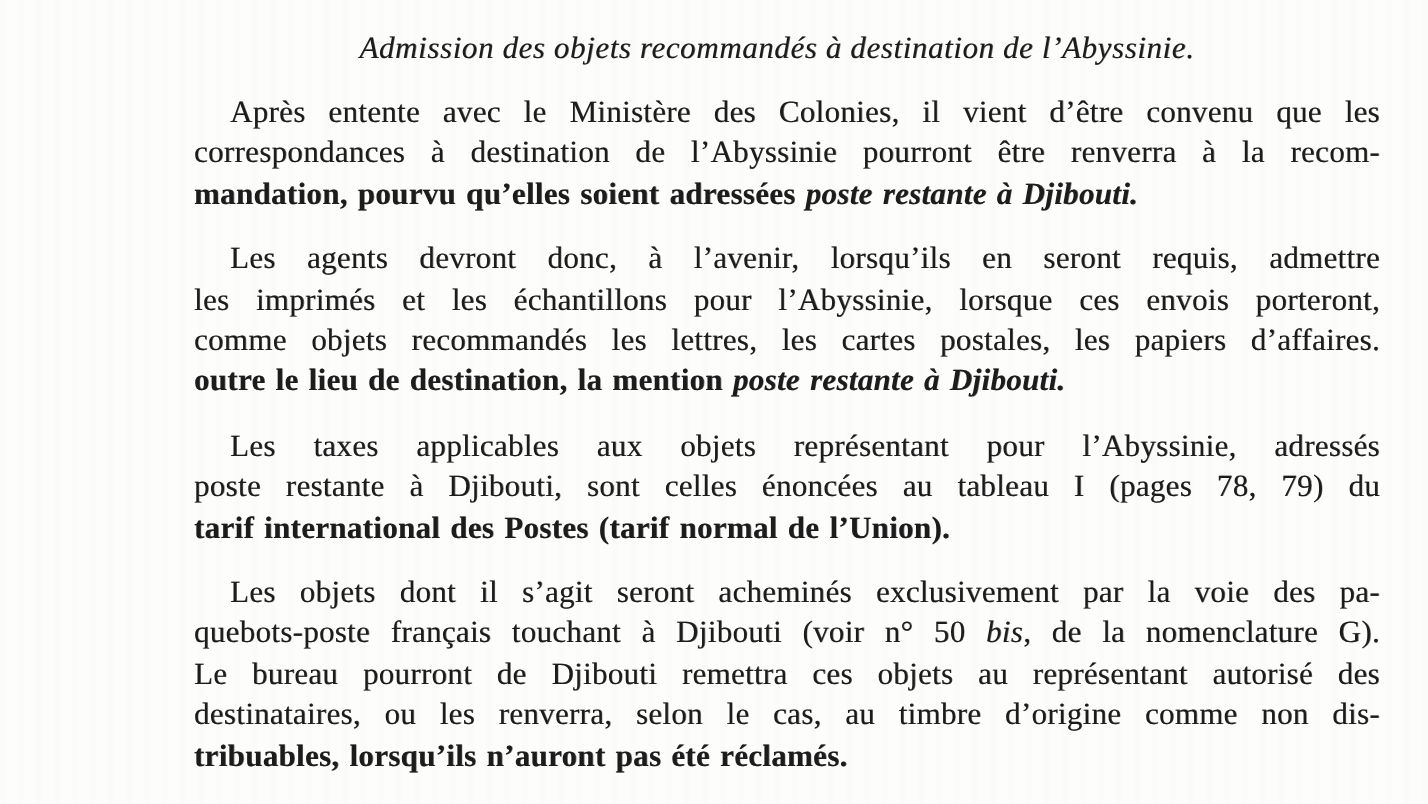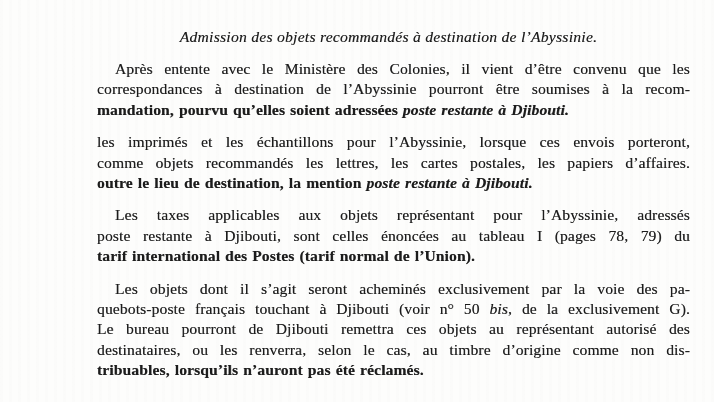--- a/index.html
+++ b/index.html
@@ -16,21 +16,21 @@
       repeating-linear-gradient(90deg,
         rgba(120,120,120,0.015) 0px, rgba(120,120,120,0.015) 3px,
         rgba(255,255,255,0) 3px, rgba(255,255,255,0) 9px),
       #fdfdfc;
     font-family: "Liberation Serif", "DejaVu Serif", serif;
     color: #1c1c1c;
   }
   .content {
     position: absolute;
     left: 85px;
-    top: 28px;
+    top: 16px;
     width: 617px;
   }
   .title {
     font-size: 15.5px;
     font-style: italic;
     font-weight: normal;
     text-align: center;
     margin: 0 10px 13px 0;
     letter-spacing: 0.3px;
     text-shadow: 0.3px 0 0 rgba(28,28,28,0.55);
@@ -61,35 +61,36 @@
 </style>
 </head>
 <body>
 
 <div class="page">
   <div class="content">
     <h1 class="title">Admission des objets recommandés à destination de l’Abyssinie.</h1>
     <div id="doc-body">
         <div class="para">
           <div class="line indent"><span>Après entente avec le Ministère des Colonies, il vient d’être convenu que les</span></div>
-          <div class="line"><span>correspondances à destination de l’Abyssinie pourront être soumises à la recom-</span></div>
+          <div class="line"><span>correspondances à destination de l’Abyssinie pourront être renverra à la recom-</span></div>
           <div class="line last"><span>mandation, pourvu qu’elles soient adressées </span><span class="italic">poste restante à Djibouti.</span></div>
         </div>
         <div class="para">
+          <div class="line indent"><span>Les agents devront donc, à l’avenir, lorsqu’ils en seront requis, admettre</span></div>
           <div class="line"><span>les imprimés et les échantillons pour l’Abyssinie, lorsque ces envois porteront,</span></div>
           <div class="line"><span>comme objets recommandés les lettres, les cartes postales, les papiers d’affaires.</span></div>
           <div class="line last"><span>outre le lieu de destination, la mention </span><span class="italic">poste restante à Djibouti.</span></div>
         </div>
         <div class="para">
           <div class="line indent"><span>Les taxes applicables aux objets représentant pour l’Abyssinie, adressés</span></div>
           <div class="line"><span>poste restante à Djibouti, sont celles énoncées au tableau I (pages 78, 79) du</span></div>
           <div class="line last"><span>tarif international des Postes (tarif normal de l’Union).</span></div>
         </div>
         <div class="para">
           <div class="line indent"><span>Les objets dont il s’agit seront acheminés exclusivement par la voie des pa-</span></div>
-          <div class="line"><span>quebots-poste français touchant à Djibouti (voir n° 50 </span><span class="italic">bis</span><span>, de la exclusivement G).</span></div>
+          <div class="line"><span>quebots-poste français touchant à Djibouti (voir n° 50 </span><span class="italic">bis</span><span>, de la nomenclature G).</span></div>
           <div class="line"><span>Le bureau pourront de Djibouti remettra ces objets au  représentant autorisé des</span></div>
           <div class="line"><span>destinataires, ou les renverra, selon le cas, au timbre d’origine comme non dis-</span></div>
           <div class="line last"><span>tribuables, lorsqu’ils n’auront pas été réclamés.</span></div>
         </div>
       </div>
   </div>
 </div>
 
 </body></html>

